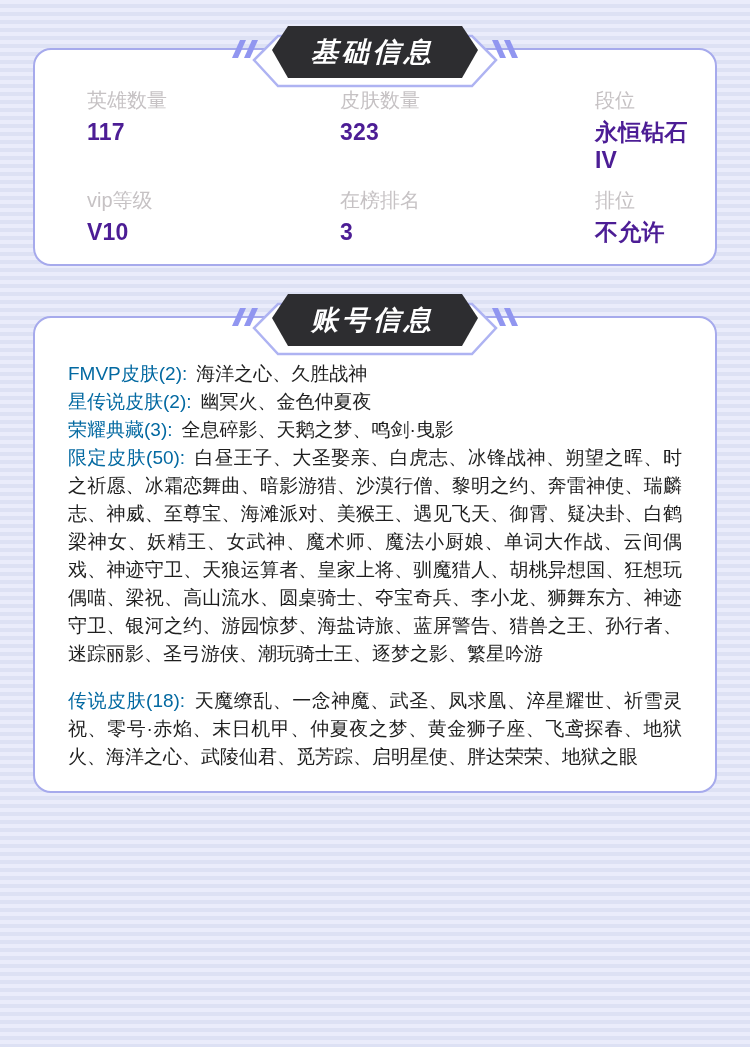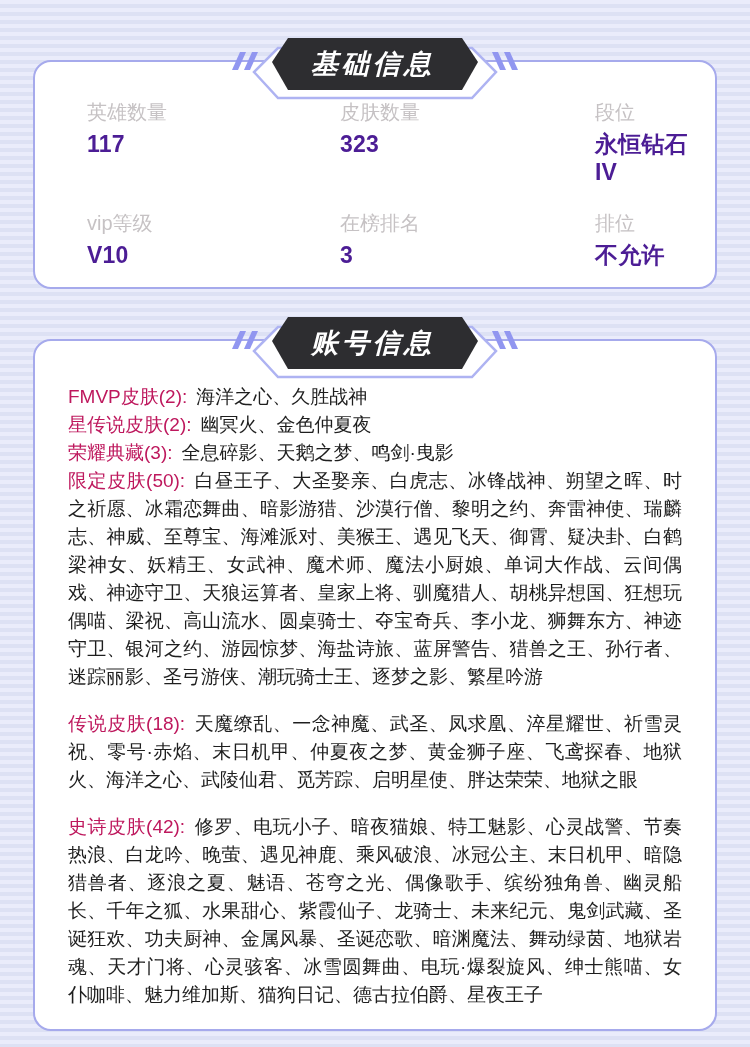--- a/index.html
+++ b/index.html
@@ -8,21 +8,21 @@
     font-family: "Liberation Sans", "DejaVu Sans", sans-serif;
     width: 750px; height: 1047px; overflow: hidden;
     background-color: #e2e5f6;
     background-image: repeating-linear-gradient(
       180deg,
       #eaecfb 0px, #eaecfb 4px,
       #dde1f4 4px, #dde1f4 8px
     );
   }
   .panel { position: relative; }
-  .panel-basic { padding-top: 36px; }
+  .panel-basic { padding-top: 24px; }
   .panel-account { margin-top: 26px; }
 
   
   .badge {
     position: relative; z-index: 2;
     width: 310px; height: 64px;
     margin: 0 auto -40px auto;
   }
   .badge svg { position: absolute; left: 0; top: 0; }
   .badge-core {
@@ -40,37 +40,37 @@
     width: 684px; margin: 0 auto;
     background: #ffffff;
     border: 2px solid #a6aaec;
     border-radius: 18px;
   }
 
   
   .stats-grid {
     display: grid;
     grid-template-columns: 253px 255px auto;
-    row-gap: 25px;
+    row-gap: 14px;
     padding: 38px 10px 18px 52px;
   }
   .stat-label { font-size: 20px; line-height: 24px; color: #c6c2c4; }
   .stat-value {
     margin-top: 6px; font-size: 23px; line-height: 28px;
     font-weight: 700; color: #4c1d95; letter-spacing: 0.2px;
   }
 
   
   .card-account { padding: 42px 33px 20px 33px; }
   .skin-group {
     font-size: 19px; line-height: 28px; color: #1e1e1e;
     text-align: justify; word-break: break-all;
   }
   .skin-group.gap { margin-top: 19px; }
-  .skin-label { color: #be185d; margin-right: 9px; }
+  .skin-label { color: #0369a1; margin-right: 9px; }
 </style>
 </head>
 <body>
 
 <div class="page">
 
   <section class="panel panel-basic">
     <div class="badge">
       <svg width="310" height="70" viewBox="0 0 310 70">
         <polygon points="58,12 252,12 276,36 252,62 58,62 34,36" fill="#ffffff" stroke="#aeb3f2" stroke-width="2.5"></polygon>
@@ -147,19 +147,16 @@
       </p>
       <p class="skin-group">
         <span class="skin-label">荣耀典藏(3):</span><span class="skin-items">全息碎影、天鹅之梦、鸣剑·曳影</span>
       </p>
       <p class="skin-group">
         <span class="skin-label">限定皮肤(50):</span><span class="skin-items">白昼王子、大圣娶亲、白虎志、冰锋战神、朔望之晖、时之祈愿、冰霜恋舞曲、暗影游猎、沙漠行僧、黎明之约、奔雷神使、瑞麟志、神威、至尊宝、海滩派对、美猴王、遇见飞天、御霄、疑决卦、白鹤梁神女、妖精王、女武神、魔术师、魔法小厨娘、单词大作战、云间偶戏、神迹守卫、天狼运算者、皇家上将、驯魔猎人、胡桃异想国、狂想玩偶喵、梁祝、高山流水、圆桌骑士、夺宝奇兵、李小龙、狮舞东方、神迹守卫、银河之约、游园惊梦、海盐诗旅、蓝屏警告、猎兽之王、孙行者、迷踪丽影、圣弓游侠、潮玩骑士王、逐梦之影、繁星吟游</span>
       </p>
       <p class="skin-group gap">
         <span class="skin-label">传说皮肤(18):</span><span class="skin-items">天魔缭乱、一念神魔、武圣、凤求凰、淬星耀世、祈雪灵祝、零号·赤焰、末日机甲、仲夏夜之梦、黄金狮子座、飞鸢探春、地狱火、海洋之心、武陵仙君、觅芳踪、启明星使、胖达荣荣、地狱之眼</span>
       </p>
-      <p class="skin-group gap">
-        <span class="skin-label">史诗皮肤(42):</span><span class="skin-items">修罗、电玩小子、暗夜猫娘、特工魅影、心灵战警、节奏热浪、白龙吟、晚萤、遇见神鹿、乘风破浪、冰冠公主、末日机甲、暗隐猎兽者、逐浪之夏、魅语、苍穹之光、偶像歌手、缤纷独角兽、幽灵船长、千年之狐、水果甜心、紫霞仙子、龙骑士、未来纪元、鬼剑武藏、圣诞狂欢、功夫厨神、金属风暴、圣诞恋歌、暗渊魔法、舞动绿茵、地狱岩魂、天才门将、心灵骇客、冰雪圆舞曲、电玩·爆裂旋风、绅士熊喵、女仆咖啡、魅力维加斯、猫狗日记、德古拉伯爵、星夜王子</span>
-      </p>
     </div>
   </section>
 
 </div>
 
 </body></html>

